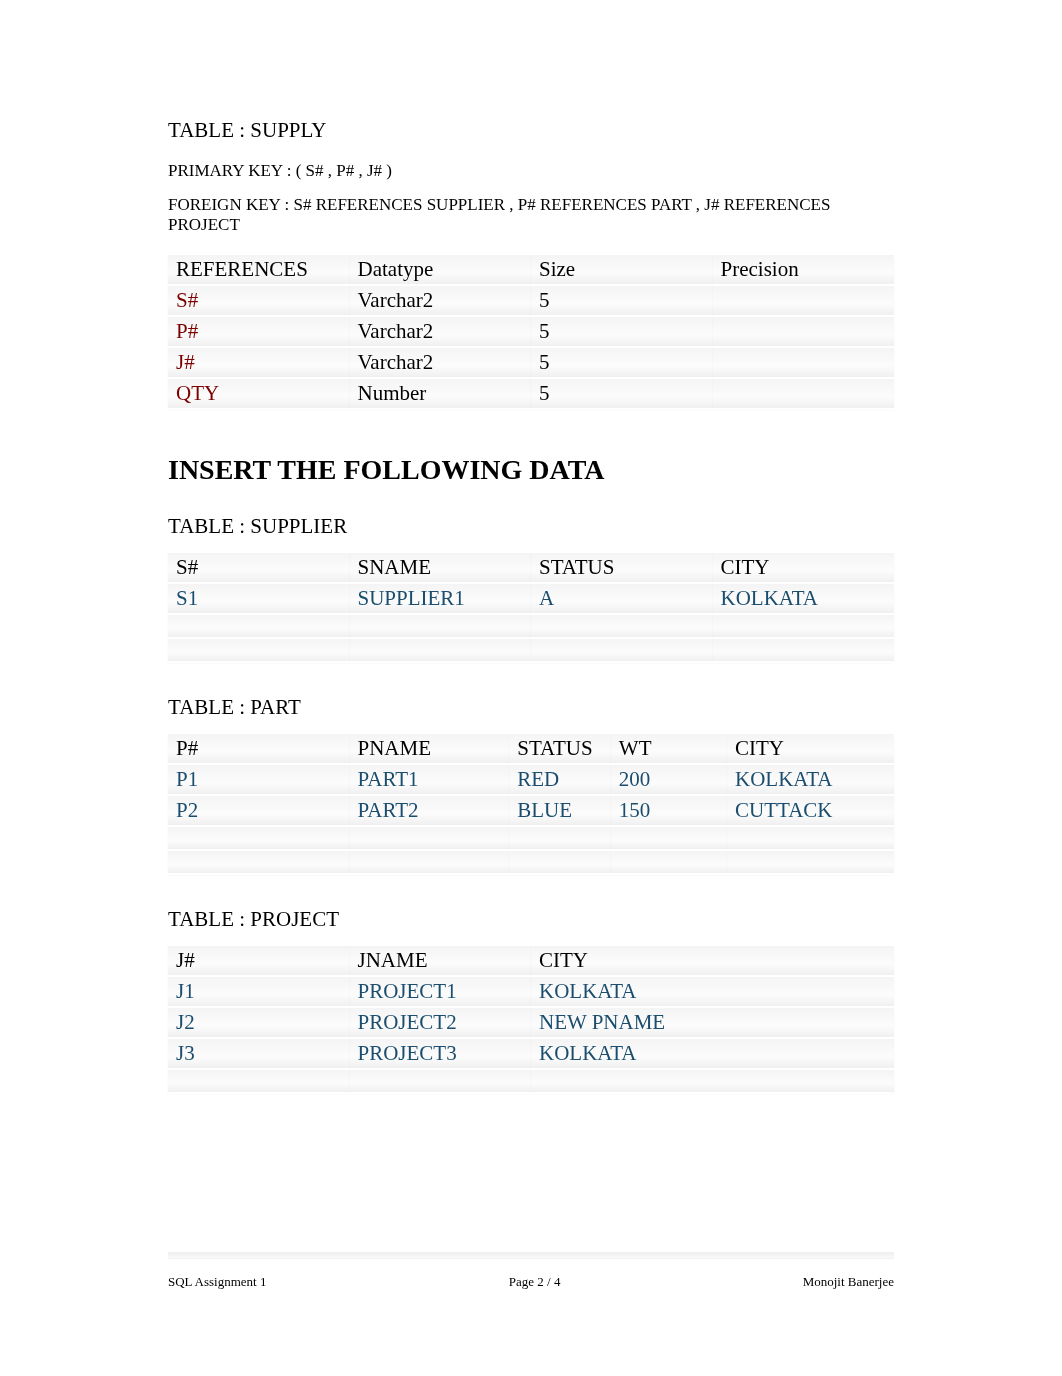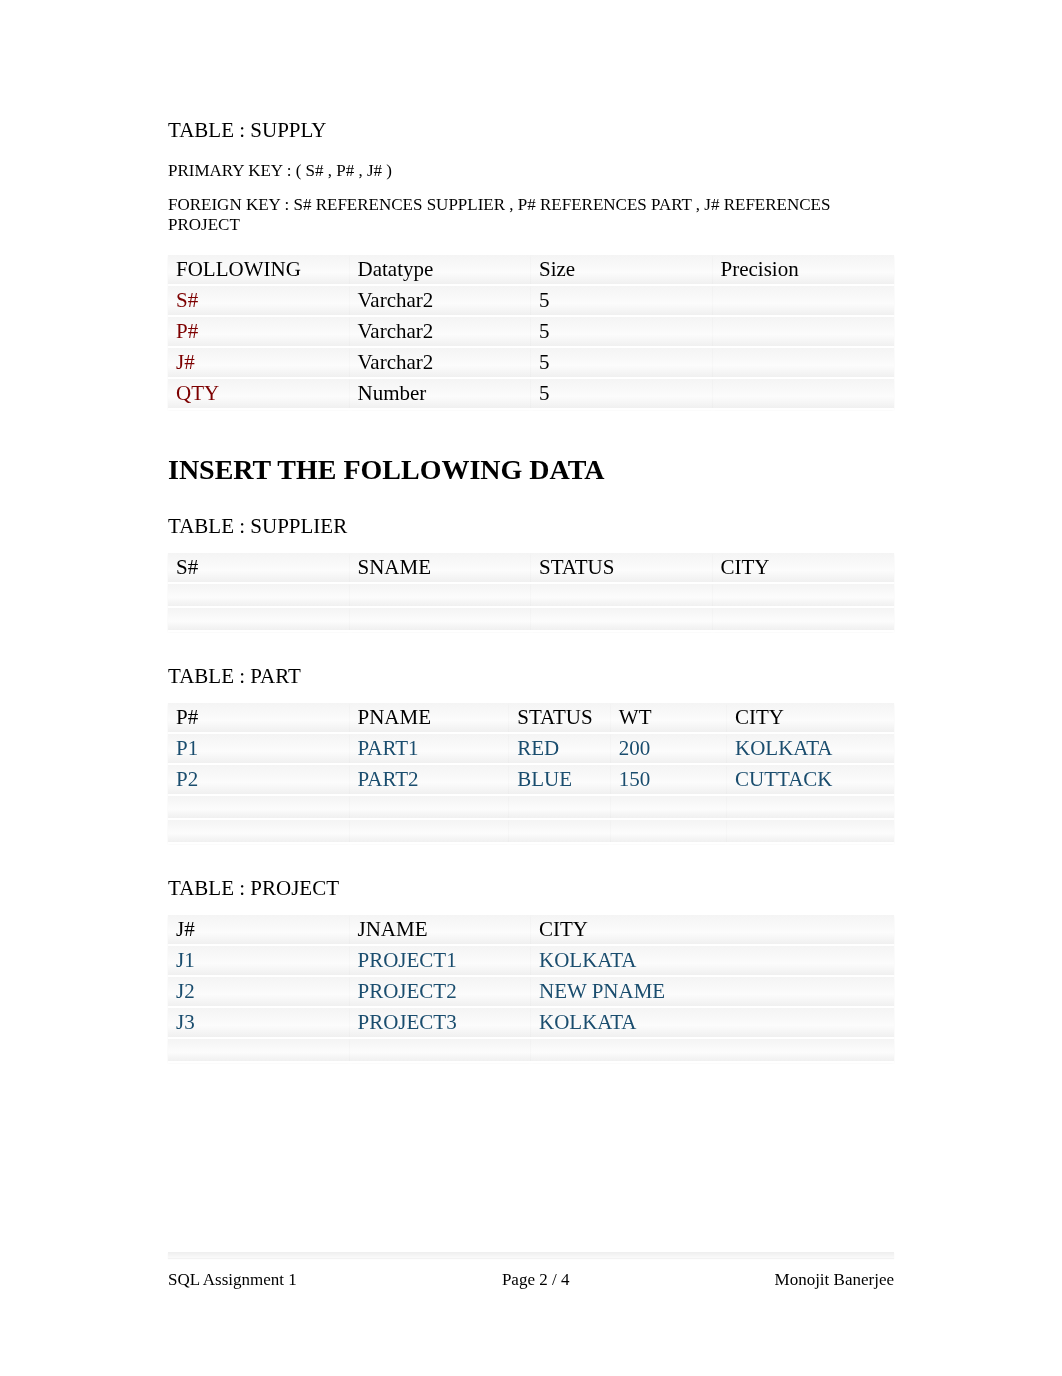--- a/index.html
+++ b/index.html
@@ -52,21 +52,21 @@
     .td-red { color: #7d0000; }
     .td-blue { color: #1a4d6e; }
     .empty-row td {
       height: 24px;
     }
     .footer {
       position: absolute;
       bottom: 86px;
       left: 168px;
       right: 168px;
-      font-size: 17px;
+      font-size: 13px;
       display: flex;
       justify-content: space-between;
       align-items: center;
     }
     .footer-line {
       position: absolute;
       bottom: 118px;
       left: 168px;
       right: 168px;
       height: 6px;
@@ -88,21 +88,21 @@
 
 <table class="tbl">
   <colgroup>
       <col style="width:25%">
       <col style="width:25%">
       <col style="width:25%">
       <col style="width:25%">
     </colgroup>
   <tbody>
       <tr>
-    <th class="td-black">FOLLOWING</th>
+    <th class="td-black">REFERENCES</th>
     <th class="td-black">Datatype</th>
     <th class="td-black">Size</th>
     <th class="td-black">Precision</th>
   </tr>
   <tr>
     <td class="td-red">S#</td>
     <td class="td-black">Varchar2</td>
     <td class="td-black">5</td>
     <td class="td-black"></td>
   </tr>
@@ -136,20 +136,26 @@
       <col style="width:25%">
       <col style="width:25%">
       <col style="width:25%">
     </colgroup>
   <tbody>
       <tr>
     <th class="td-blue">S#</th>
     <th class="td-blue">SNAME</th>
     <th class="td-blue">STATUS</th>
     <th class="td-blue">CITY</th>
+  </tr>
+  <tr>
+    <td class="td-blue">S1</td>
+    <td class="td-blue">SUPPLIER1</td>
+    <td class="td-blue">A</td>
+    <td class="td-blue">KOLKATA</td>
   </tr>
   <tr class="empty-row">
         <td></td>
         <td></td>
         <td></td>
         <td></td>
       </tr>
   <tr class="empty-row">
         <td></td>
         <td></td>

